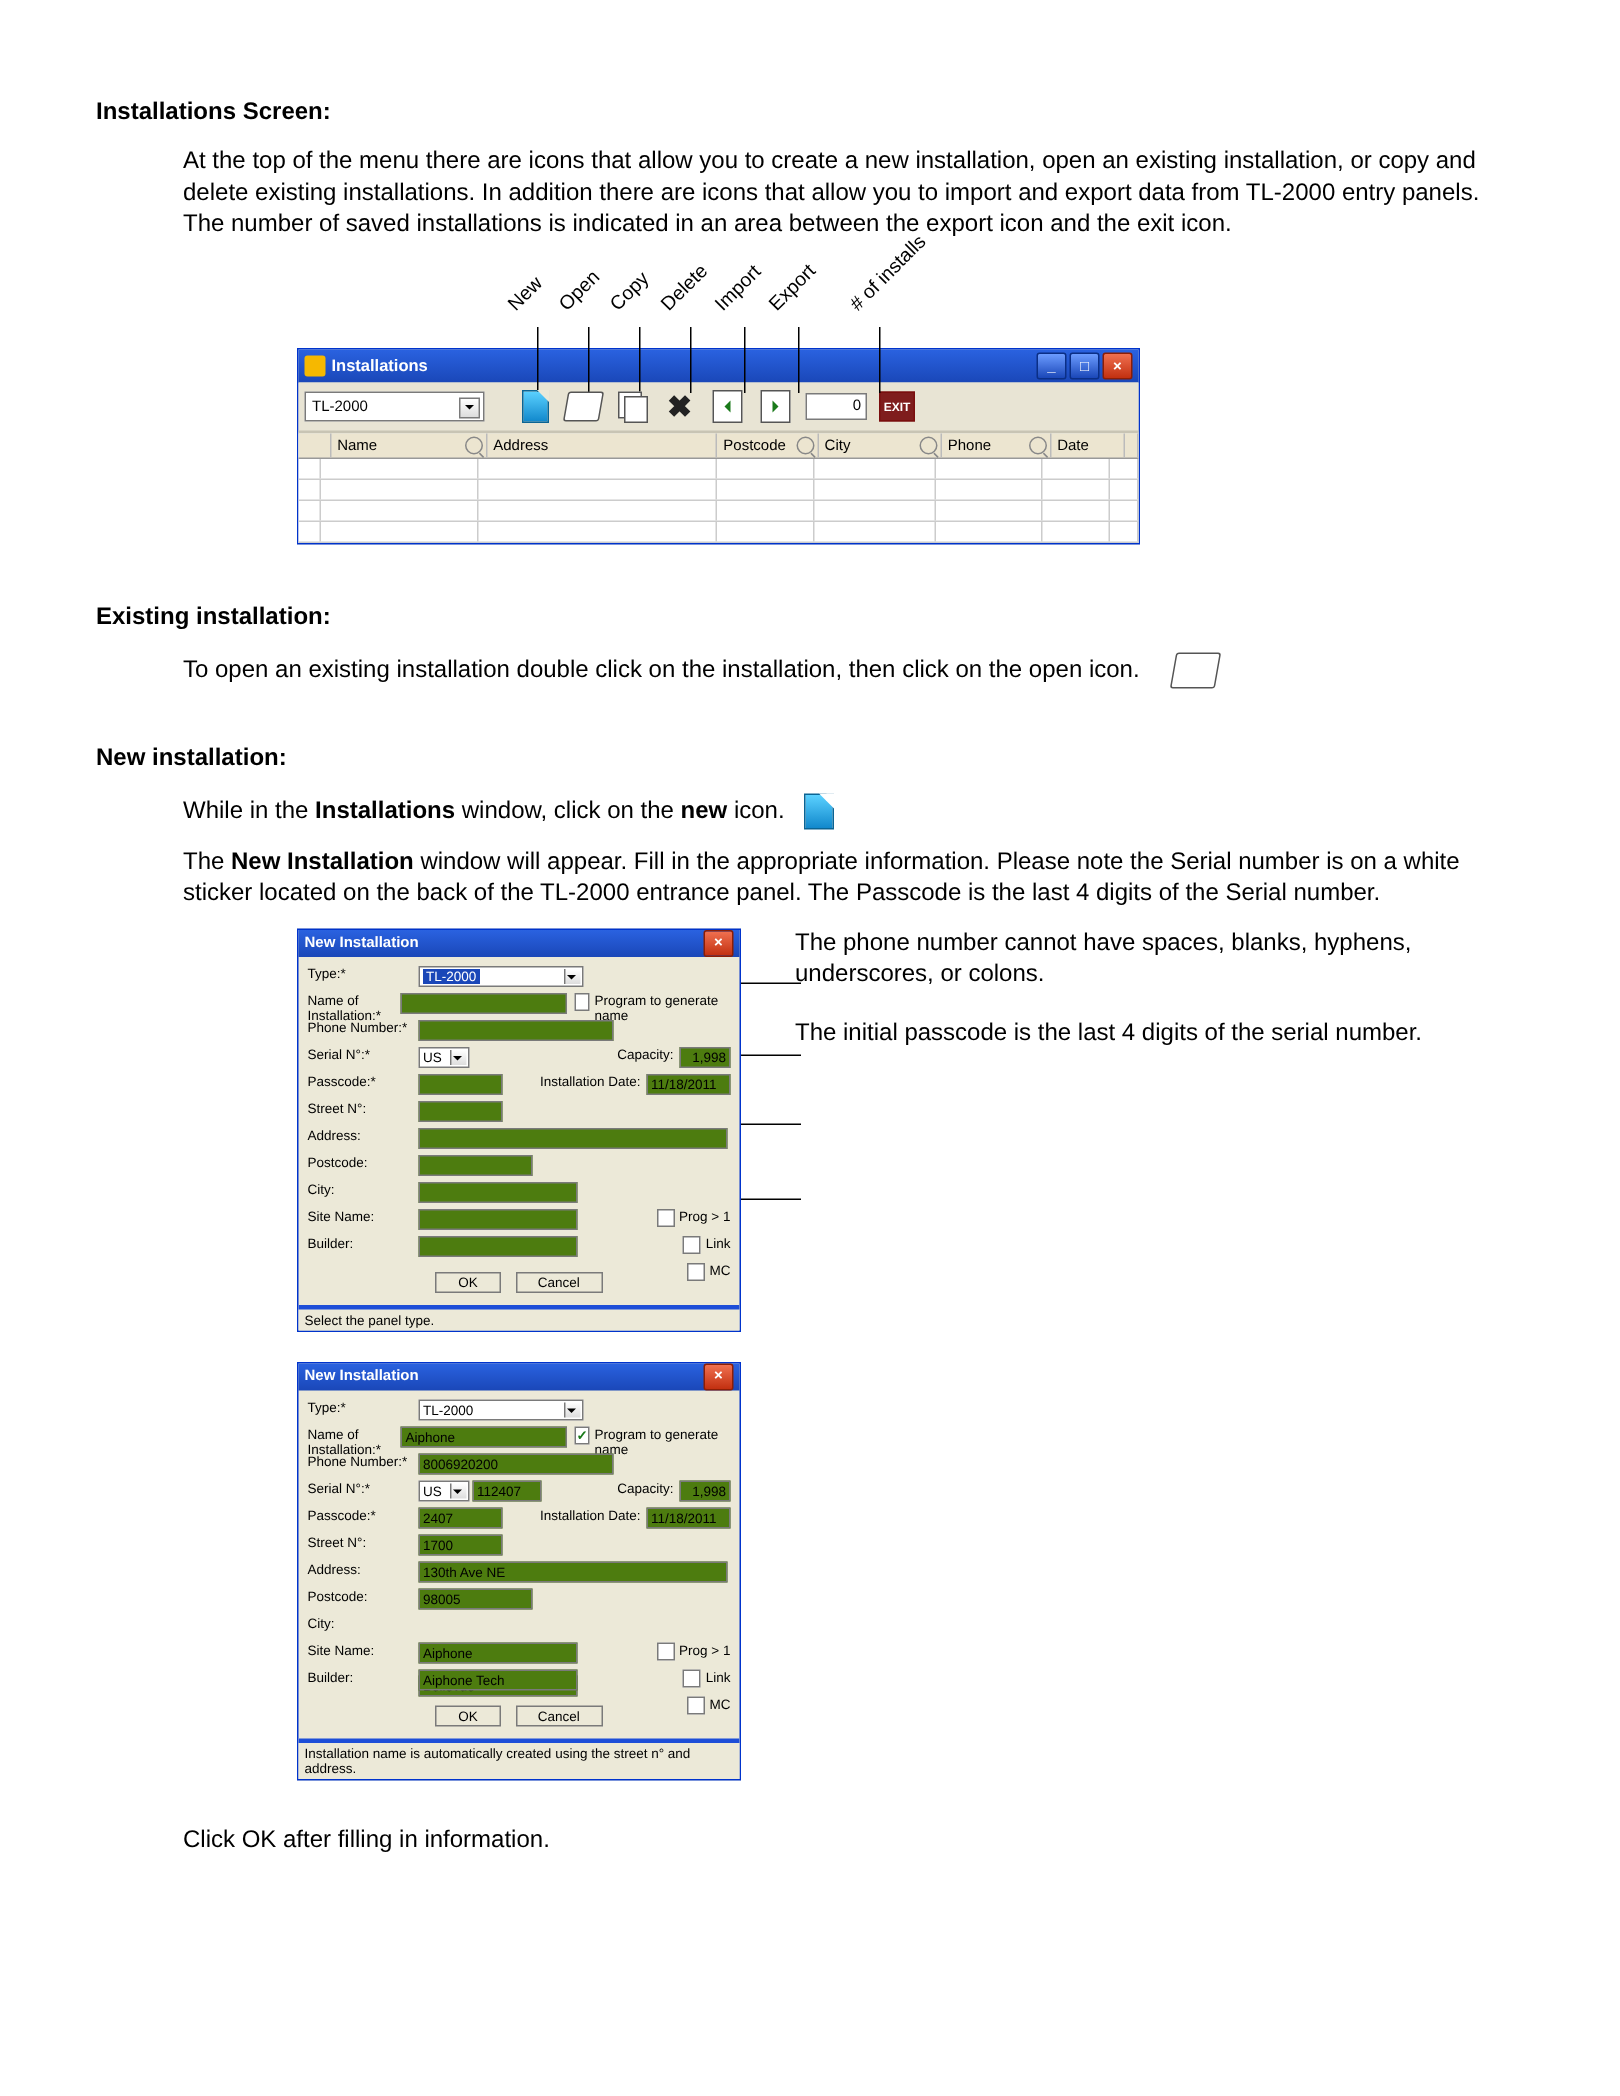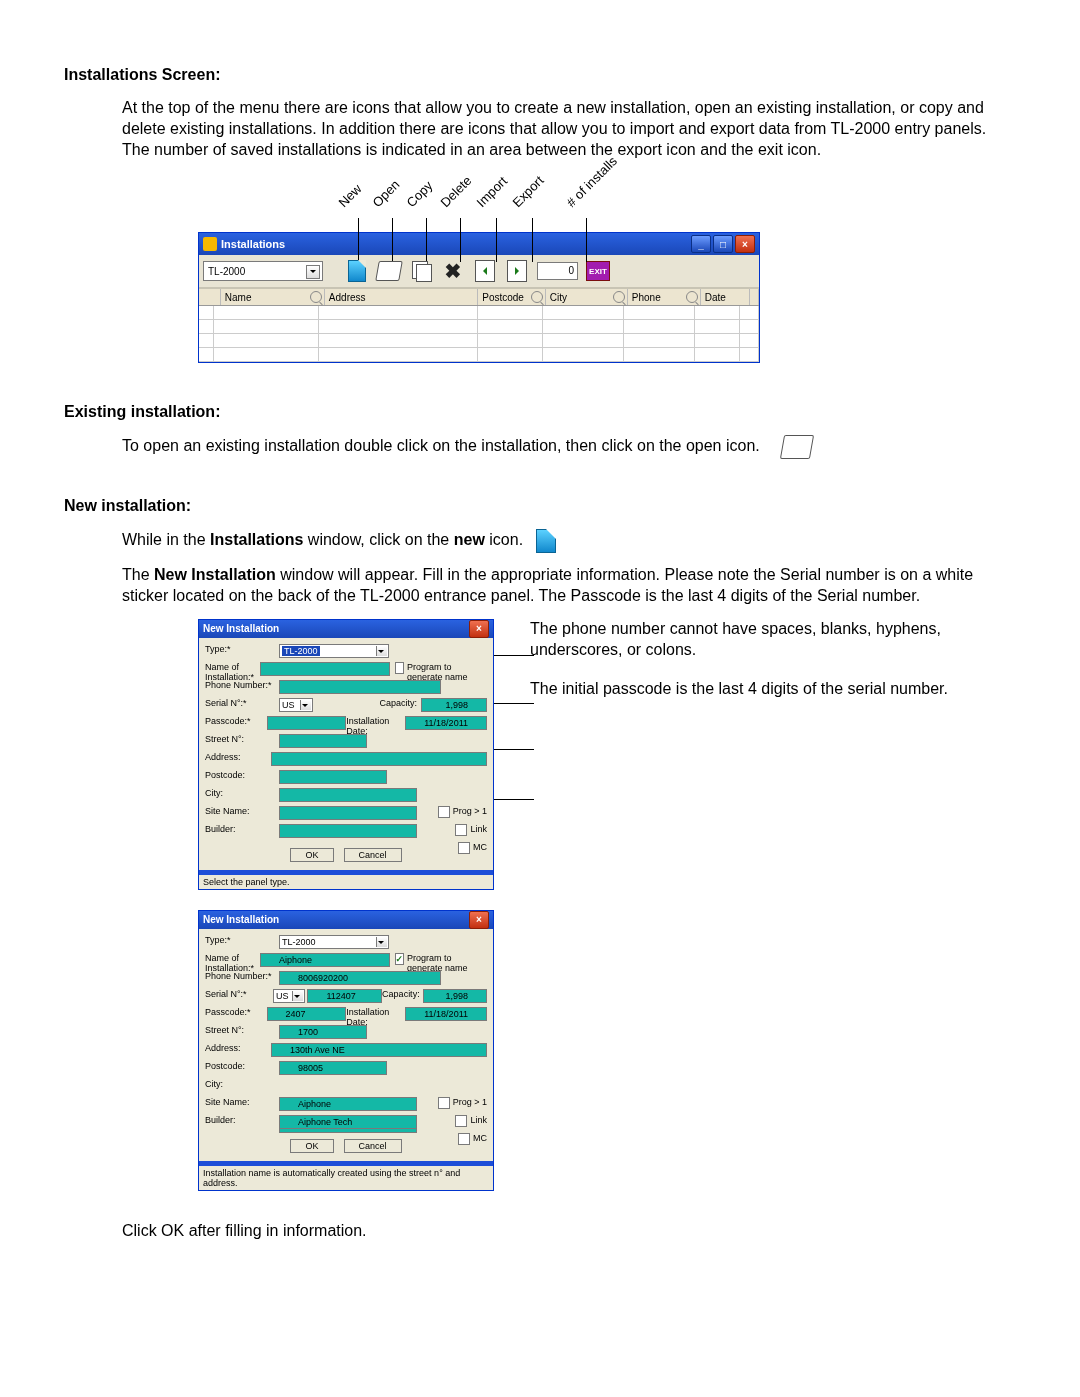--- a/index.html
+++ b/index.html
@@ -116,21 +116,21 @@
   .ic-open { width:22px;height:18px;border:1px solid #555;border-radius:2px;background:#fff;transform:skew(-10deg);}
   .ic-copy { width:18px;height:20px;position:relative;}
   .ic-copy::before,.ic-copy::after{content:"";position:absolute;width:14px;height:16px;background:#fff;border:1px solid #555;}
   .ic-copy::before{left:0;top:0;}
   .ic-copy::after{left:4px;top:3px;}
   .ic-del{font-size:20px;font-weight:bold;color:#222;}
   .ic-imp,.ic-exp{width:18px;height:20px;background:#fff;border:1px solid #555;position:relative;}
   .ic-imp::after{content:"";position:absolute;left:3px;top:6px;border:4px solid transparent;border-right-color:#1a7a1a;}
   .ic-exp::after{content:"";position:absolute;right:3px;top:6px;border:4px solid transparent;border-left-color:#1a7a1a;}
   .count-box{background:#fff;border:1px solid #7a7a7a;width:36px;height:16px;text-align:right;padding-right:3px;font-size:10px;line-height:16px;}
-  .exit-btn{width:22px;height:18px;background:#a21caf;color:#fff;font-size:8px;font-weight:bold;display:flex;align-items:center;justify-content:center;border:1px solid #7a0e0e;}
+  .exit-btn{width:22px;height:18px;background:#7f1d1d;color:#fff;font-size:8px;font-weight:bold;display:flex;align-items:center;justify-content:center;border:1px solid #7a0e0e;}
   .grid {
     background:#fff;
     border-top:1px solid #c8c4b4;
   }
   .grid-head{display:flex;background:#ece5d0;border-bottom:1px solid #999;height:16px;font-size:10px;}
   .gh{border-right:1px solid #bbb;padding:1px 4px;display:flex;align-items:center;position:relative;}
   .gh .mag{position:absolute;right:2px;top:2px;width:10px;height:10px;border:1px solid #888;border-radius:50%;}
   .gh .mag::after{content:"";position:absolute;right:-2px;bottom:-2px;width:4px;height:1px;background:#888;transform:rotate(45deg);}
   .grid-row{display:flex;height:13px;border-bottom:1px solid #ccc;}
   .gc{border-right:1px solid #ccc;}
@@ -143,28 +143,28 @@
     width: 294px;
     border: 1px solid #0033cc;
     background: #ece9d8;
     font-size: 9px;
     margin-left: 134px;
   }
   .dlg .titlebar{height:18px;font-size:10px;}
   .dlg-body{padding:6px;}
   .frow{display:flex;align-items:flex-start;height:17px;margin-bottom:1px;}
   .flabel{width:74px;}
-  .finput{background:#14b8a6;border:1px solid #7a7a7a;height:12px;padding:0 18px;font-size:9px;line-height:12px;}
+  .finput{background:#4d7c0f;border:1px solid #7a7a7a;height:12px;padding:0 2px;font-size:9px;line-height:12px;}
   .fcombo{background:#fff;border:1px solid #7a7a7a;height:12px;padding:0 12px 0 2px;font-size:9px;line-height:12px;position:relative;}
   .fcombo::after{content:"";position:absolute;right:1px;top:1px;width:10px;height:10px;border-left:1px solid #7a7a7a;background:linear-gradient(#fff,#ddd);}
   .fcombo::before{content:"";position:absolute;right:4px;top:5px;border:3px solid transparent;border-top-color:#000;z-index:1;}
   .chk{width:10px;height:10px;border:1px solid #7a7a7a;background:#fff;margin-right:3px;display:inline-flex;align-items:center;justify-content:center;font-size:9px;color:#1a7a1a;font-weight:bold;}
   .dlg-btns{display:flex;gap:10px;justify-content:center;margin-top:6px;margin-bottom:2px;}
   .btn{background:#ece9d8;border:1px solid #7a7a7a;padding:1px 14px;font-size:9px;}
-  .status{border-top:5px solid #1d4ed8;padding:2px 4px;font-size:9px;background:#ece9d8;}
+  .status{border-top:3px solid #1d4ed8;padding:2px 4px;font-size:9px;background:#ece9d8;}
   .co-lines{position:relative;width:40px;height:220px;}
   .co-line{position:absolute;left:0;height:1px;background:#000;width:40px;}
   .co-text{font-size:16px;line-height:1.3;width:540px;}
   .co-text p{margin:0 0 18px 0;}
   .pgnum{margin-top:40px;font-size:16px;}
 </style>
 </head>
 <body>
 
 <div class="page">

